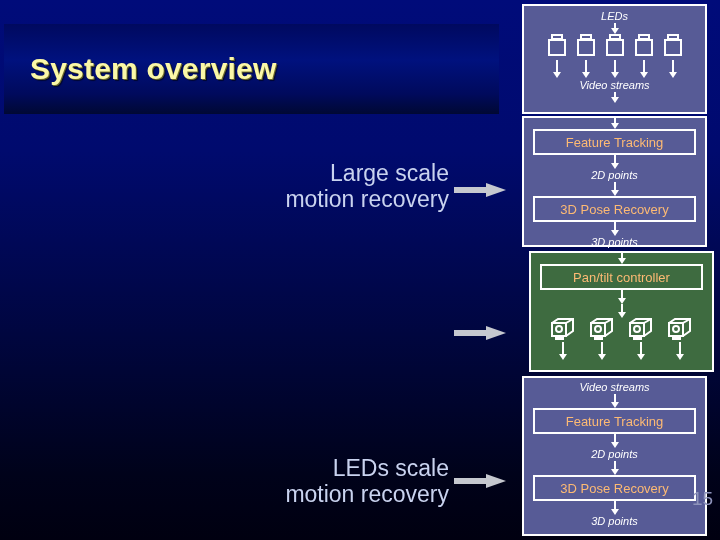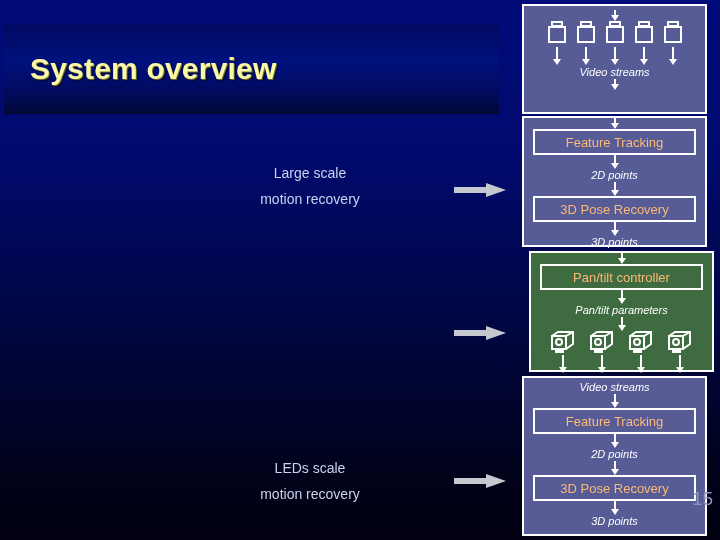--- a/index.html
+++ b/index.html
@@ -34,25 +34,25 @@
     font-weight: bold;
     letter-spacing: 0.2px;
     margin-left: 26px;
     text-shadow: 1px 1px 0 #6b6a2a, 2px 2px 1px rgba(0,0,0,0.55);
   }
 
   
   .stage-label {
     position: absolute;
     color: #c9d3ef;
-    font-size: 14px;
+    font-size: 23px;
     line-height: 26px;
-    text-align: center;
+    text-align: right;
     width: 300px;
-    left: 160px;
+    left: 149px;
   }
   .stage-label.l1 { top: 160px; }
   .stage-label.l2 { top: 319px; }
   .stage-label.l3 { top: 455px; }
 
   
   .stage-arrow {
     position: absolute;
     left: 454px;
     width: 52px;
@@ -223,20 +223,21 @@
     <div>motion recovery</div>
   </div>
   <div class="stage-arrow a3">
     <div class="shaft"></div>
     <div class="head"></div>
   </div>
 
   <div class="panel purple p-top">
     <div class="flow">
       <div class="pad4"></div>
+      <div class="cap">LEDs</div>
       <div class="varrow short">
         <div class="vshaft"></div>
         <div class="vhead"></div>
       </div>
       <div class="cam-row">
         <div class="cam-cell">
           <svg width="22" height="26" viewBox="0 0 22 26">
             <rect x="6" y="1" width="10" height="4" fill="none" stroke="#ffffff" stroke-width="2"></rect>
             <rect x="3" y="6" width="16" height="15" fill="none" stroke="#ffffff" stroke-width="2"></rect>
           </svg>
@@ -309,21 +310,20 @@
     <div class="flow">
       <div class="varrow short">
         <div class="vshaft"></div>
         <div class="vhead"></div>
       </div>
       <div class="box">Pan/tilt controller</div>
       <div class="varrow">
         <div class="vshaft"></div>
         <div class="vhead"></div>
       </div>
-      <div class="cap">Pan/tilt parameters</div>
       <div class="varrow">
         <div class="vshaft"></div>
         <div class="vhead"></div>
       </div>
       <div class="cam-row pantilt">
         <div class="cam-cell">
           <svg width="26" height="24" viewBox="0 0 26 24">
             <rect x="2" y="5" width="14" height="13" fill="none" stroke="#ffffff" stroke-width="2"></rect>
             <polyline points="2,5 8,1 23,1 23,13 16,18" fill="none" stroke="#ffffff" stroke-width="2"></polyline>
             <line x1="16" y1="5" x2="23" y2="1" stroke="#ffffff" stroke-width="2"></line>

